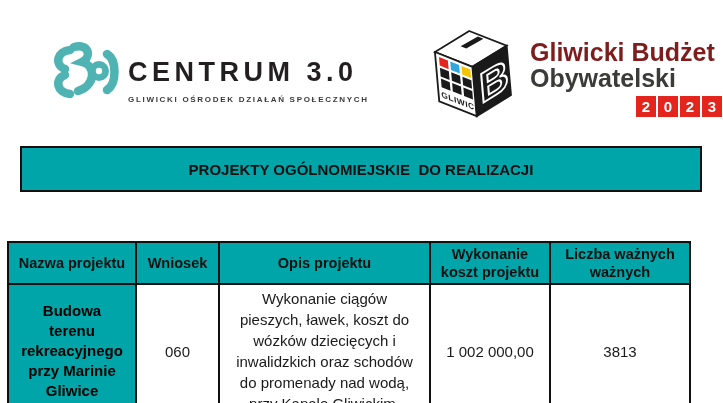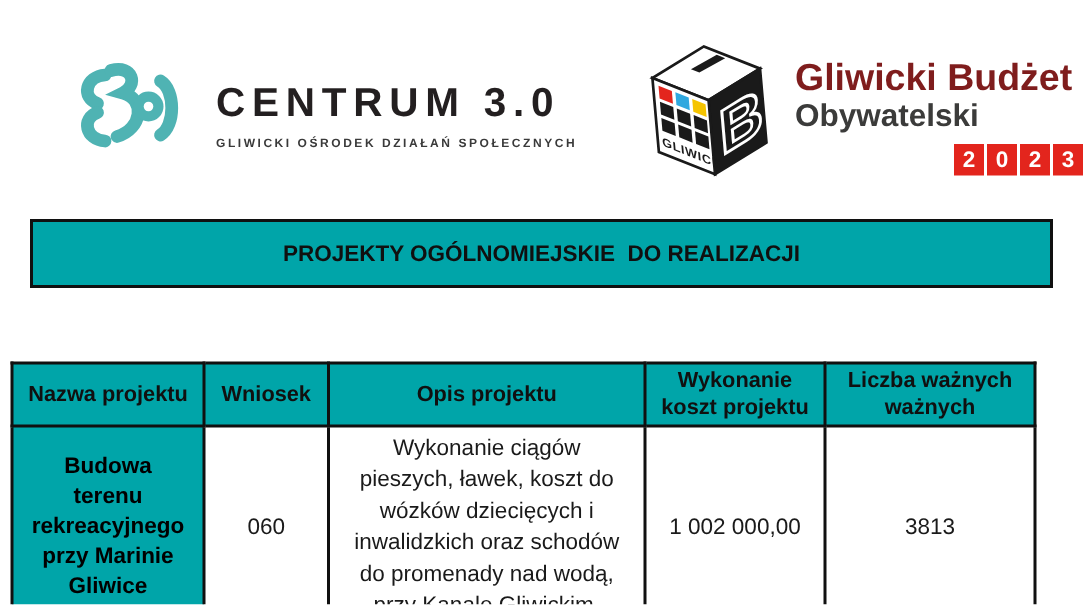--- a/index.html
+++ b/index.html
@@ -10,21 +10,21 @@
     height: 403px;
     background: #ffffff;
     font-family: "Liberation Sans", sans-serif;
     overflow: hidden;
   }
 
   
   .centrum-logo {
     position: absolute;
     left: 44px; top: 38px;
-    display: flex; align-items: flex-start; gap: 24px;
+    display: flex; align-items: center; gap: 8px;
   }
   .centrum-text { margin-top: 15px; }
   .centrum-title {
     font-size: 27px; font-weight: bold; color: #231f20;
     letter-spacing: 4.5px; white-space: nowrap;
   }
   .centrum-subtitle {
     margin-top: 7px;
     font-size: 8px; font-weight: bold; color: #3a3a3a;
     letter-spacing: 1.7px; white-space: nowrap;
@@ -34,21 +34,21 @@
     position: absolute;
     left: 428px; top: 27px;
     display: flex; align-items: flex-start; gap: 12px;
   }
   .budget-text { margin-top: 13px; width: 178px; }
   .budget-line1 {
     font-size: 25px; font-weight: 700; color: #7f1d1d;
     line-height: 25px; white-space: nowrap;
   }
   .budget-line2 {
-    font-size: 21px; font-weight: 800; color: #3b3b3a;
+    font-size: 25px; font-weight: 800; color: #3b3b3a;
     line-height: 26px; white-space: nowrap;
   }
   .year-row {
     margin-top: 5px;
     display: flex; gap: 2px; justify-content: flex-end;
     margin-right: -14px;
   }
   .year-box {
     width: 20px; height: 21px;
     background: #e3251d;

